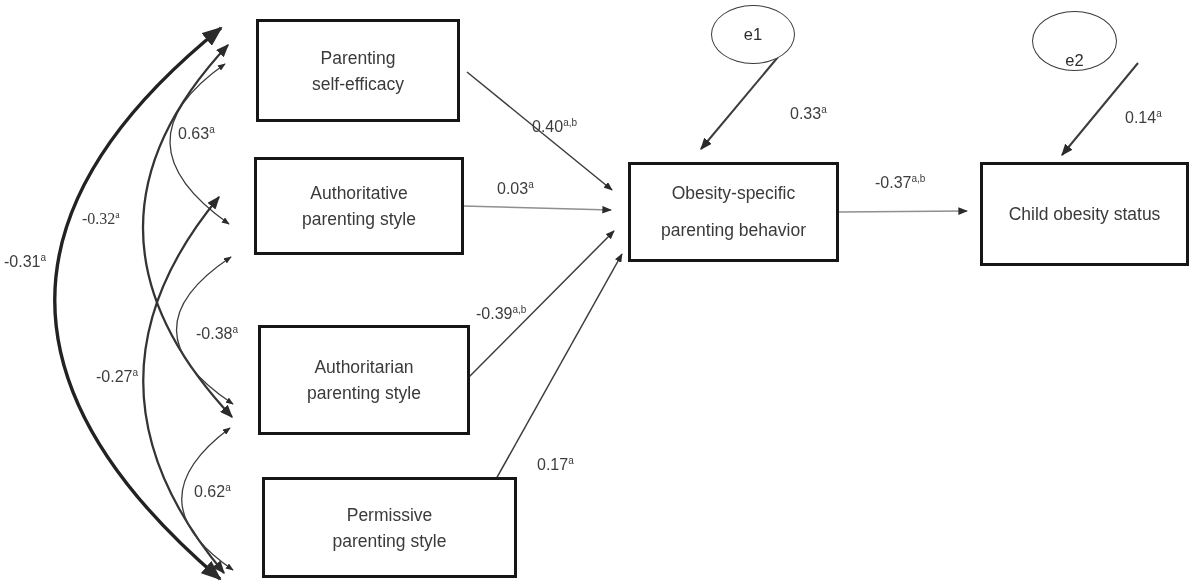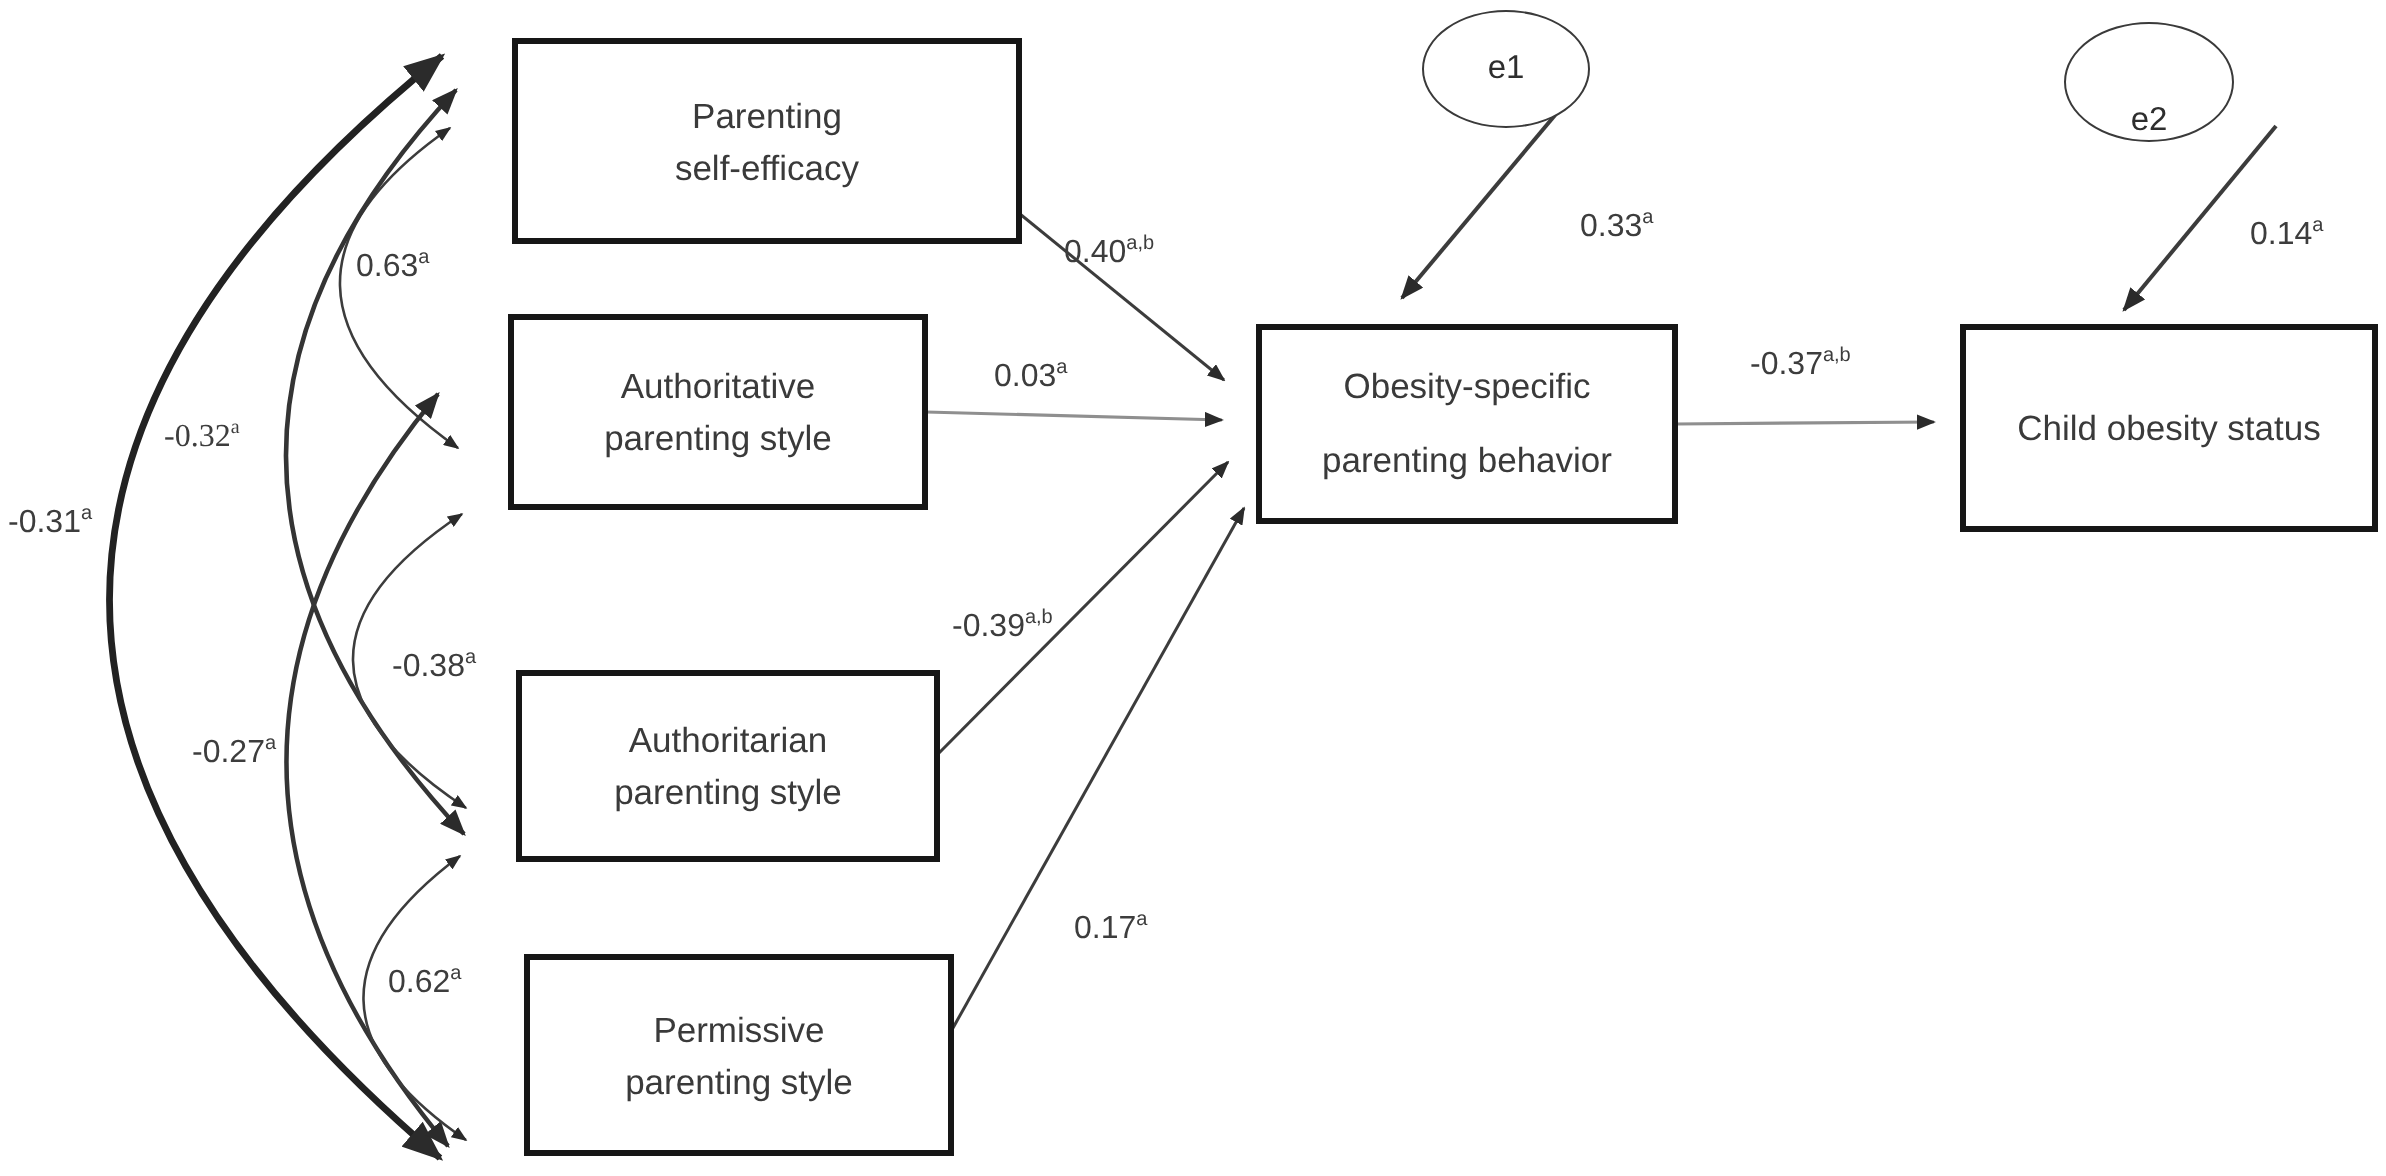--- a/index.html
+++ b/index.html
@@ -84,36 +84,36 @@
     <path d="M1138,63 L1062,155" stroke="#3c3c3c" stroke-width="2" fill="none" marker-end="url(#ah-end)"></path>
 
     <path d="M225,64 Q113,142 229,224" stroke="#3c3c3c" stroke-width="1.3" fill="none" marker-start="url(#ah-start)" marker-end="url(#ah-end)"></path>
     <path d="M228,45 Q56,229 232,417" stroke="#343434" stroke-width="2.2" fill="none" marker-start="url(#ah-start)" marker-end="url(#ah-end)"></path>
     <path d="M221,28 Q-111,296 220,579" stroke="#222222" stroke-width="3.4" fill="none" marker-start="url(#ah-start)" marker-end="url(#ah-end)"></path>
     <path d="M231,257 Q121,330 233,404" stroke="#3c3c3c" stroke-width="1.3" fill="none" marker-start="url(#ah-start)" marker-end="url(#ah-end)"></path>
     <path d="M219,197 Q65,383 224,573" stroke="#343434" stroke-width="2.2" fill="none" marker-start="url(#ah-start)" marker-end="url(#ah-end)"></path>
     <path d="M230,428 Q132,501 233,570" stroke="#3c3c3c" stroke-width="1.3" fill="none" marker-start="url(#ah-start)" marker-end="url(#ah-end)"></path>
   </svg>
 
-  <div class="node-box" style="left:256px; top:19px; width:255px; height:103px;">
+  <div class="node-box" style="left:256px; top:19px; width:204px; height:103px;">
     <div>Parenting</div>
     <div>self-efficacy</div>
   </div>
 
   <div class="node-box" style="left:254px; top:157px; width:210px; height:98px;">
     <div>Authoritative</div>
     <div>parenting style</div>
   </div>
 
-  <div class="node-box" style="left:258px; top:335px; width:212px; height:96px;">
+  <div class="node-box" style="left:258px; top:325px; width:212px; height:110px;">
     <div>Authoritarian</div>
     <div>parenting style</div>
   </div>
 
-  <div class="node-box" style="left:262px; top:477px; width:215px; height:101px;">
+  <div class="node-box" style="left:262px; top:477px; width:255px; height:101px;">
     <div>Permissive</div>
     <div>parenting style</div>
   </div>
 
   <div class="node-box tall-lines" style="left:628px; top:162px; width:211px; height:100px;">
     <div>Obesity-specific</div>
     <div>parenting behavior</div>
   </div>
 
   <div class="node-box" style="left:980px; top:162px; width:209px; height:104px;">

